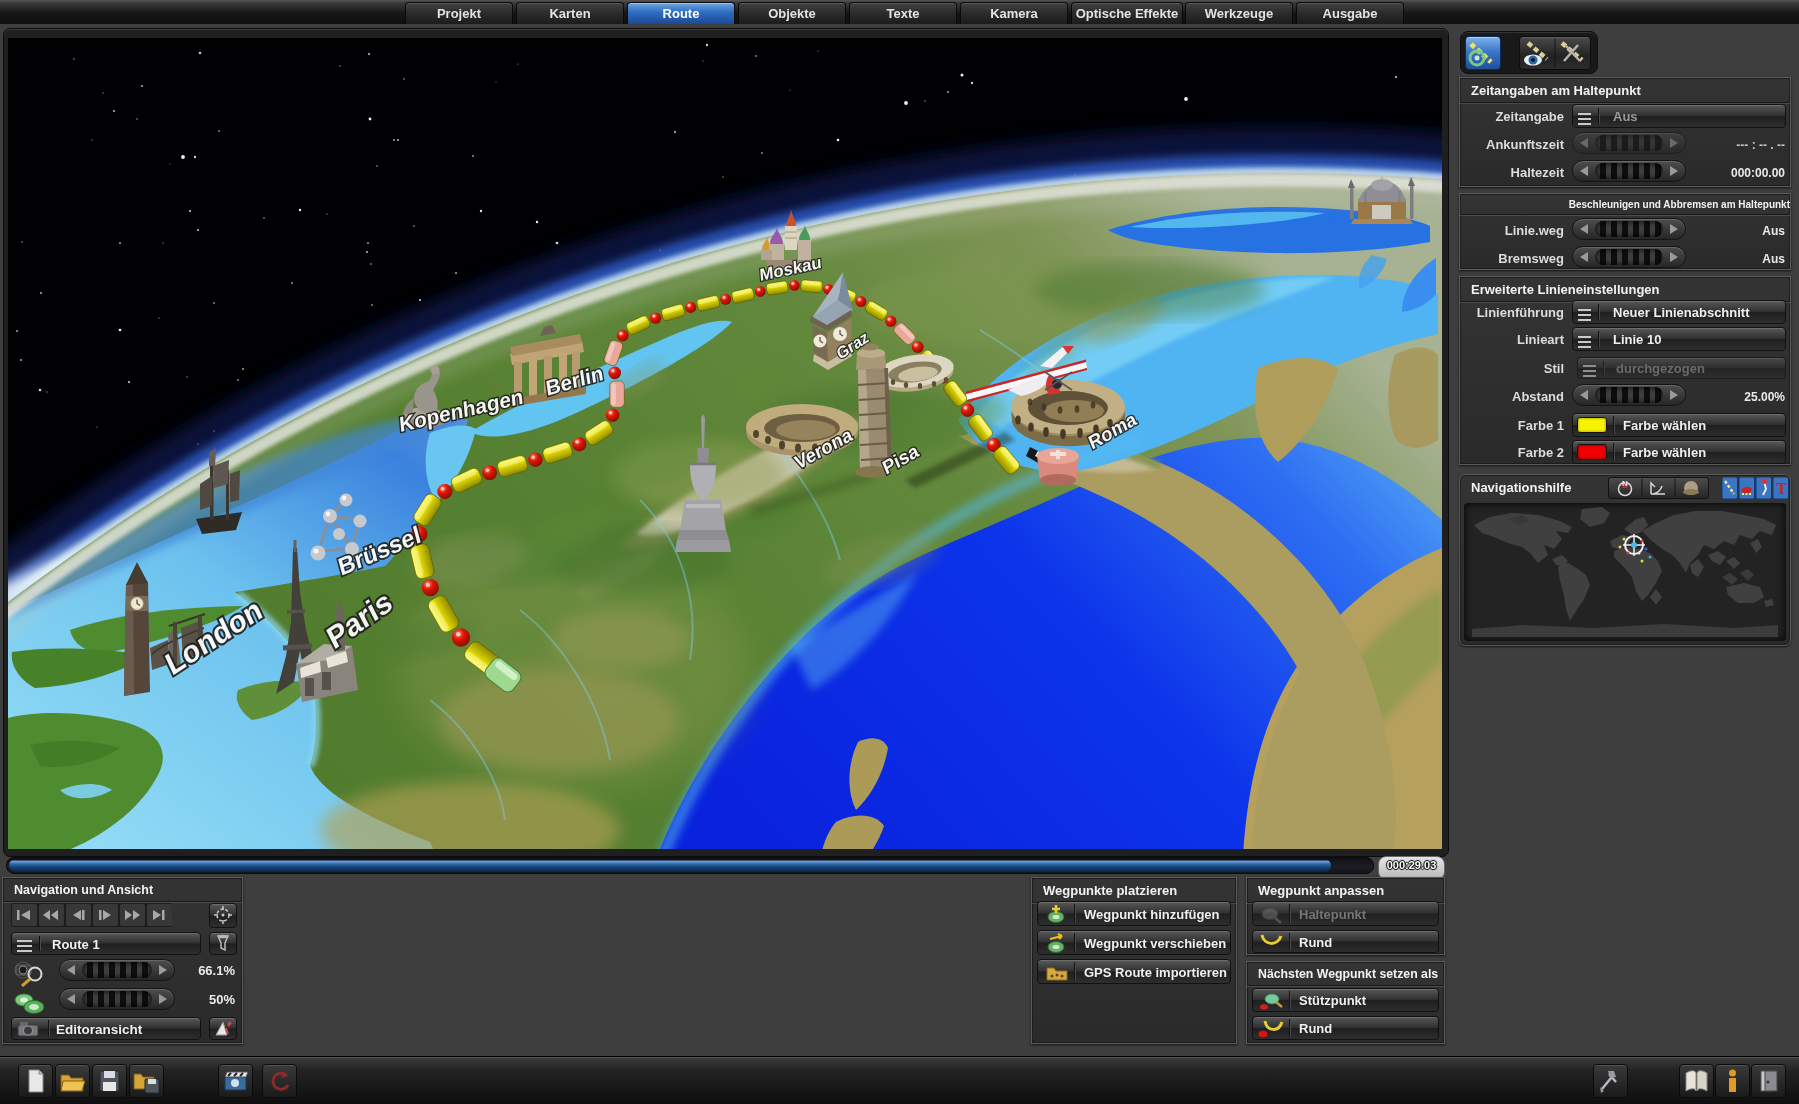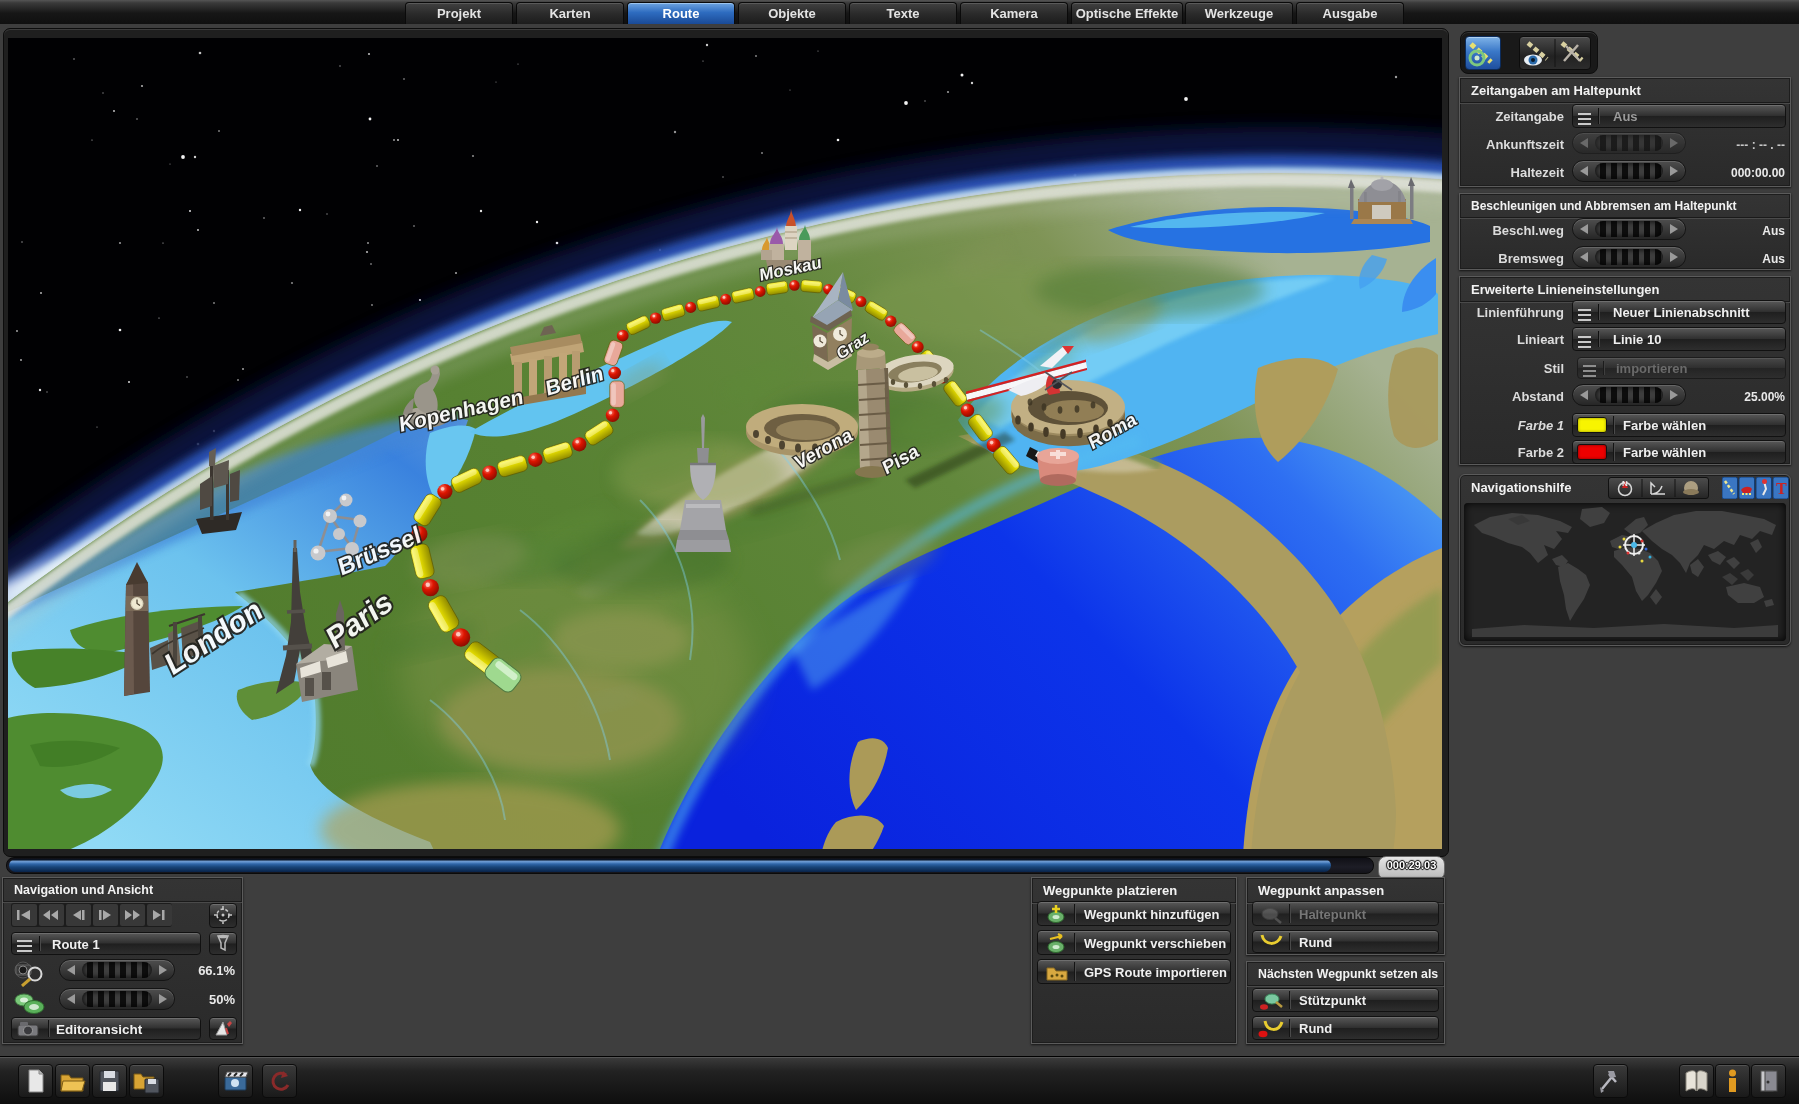--- a/index.html
+++ b/index.html
@@ -719,23 +719,23 @@
 <div class="val" style="left:1690px;top:138px;width:95px;color:#c8c8c8;">--- : -- . --</div>
 <div class="rowlbl" style="left:1429px;top:165px;width:135px;">Haltezeit</div>
 <div class="slider" style="left:1572px;top:160px;width:114px;">
       <div class="mid"></div>
       <div class="la"></div>
       <div class="ra"></div>
     </div>
 <div class="val" style="left:1690px;top:166px;width:95px;">000:00.00</div>
 
 <div class="panel" style="left:1459px;top:193px;width:332px;height:77px;">
- <div class="phead" style="font-size:12px;">Beschleunigen und Abbremsen am Haltepunkt</div>
-</div>
-<div class="rowlbl" style="left:1429px;top:223px;width:135px;">Beschl.weg</div>
+ <div class="phead" style="font-size:10px;text-align:right;">Beschleunigen und Abbremsen am Haltepunkt</div>
+</div>
+<div class="rowlbl" style="left:1429px;top:223px;width:135px;">Linie.weg</div>
 <div class="slider" style="left:1572px;top:218px;width:114px;">
       <div class="mid"></div>
       <div class="la"></div>
       <div class="ra"></div>
     </div>
 <div class="val" style="left:1690px;top:224px;width:95px;">Aus</div>
 <div class="rowlbl" style="left:1429px;top:251px;width:135px;">Bremsweg</div>
 <div class="slider" style="left:1572px;top:246px;width:114px;">
       <div class="mid"></div>
       <div class="la"></div>
@@ -764,30 +764,30 @@
       </div>
   <span class="lbl" style="left:40px;">Linie 10</span>
 </div>
 <div class="rowlbl" style="left:1429px;top:361px;width:135px;">Stil</div>
 <div class="btn" style="left:1577px;top:357px;width:209px;height:22px;opacity:.62;">
   <div class="ham">
         <i style="top:4px"></i>
         <i style="top:9px"></i>
         <i style="top:14px"></i>
       </div>
-  <span class="lbl" style="left:38px;color:#8e8e8e;">importieren</span>
+  <span class="lbl" style="left:38px;color:#8e8e8e;">durchgezogen</span>
 </div>
 <div class="rowlbl" style="left:1429px;top:389px;width:135px;">Abstand</div>
 <div class="slider" style="left:1572px;top:384px;width:114px;">
       <div class="mid"></div>
       <div class="la"></div>
       <div class="ra"></div>
     </div>
 <div class="val" style="left:1690px;top:390px;width:95px;">25.00%</div>
-<div class="rowlbl" style="left:1429px;top:418px;width:135px;font-style:italic;">Farbe 1</div>
+<div class="rowlbl" style="left:1429px;top:418px;width:135px;">Farbe 1</div>
 <div class="btn" style="left:1572px;top:413px;width:214px;height:24px;">
   <div style="position:absolute;left:4px;top:3px;width:30px;height:16px;background:#f8f400;border:1px solid #111;border-radius:3px;box-shadow:inset 0 0 3px #8a8a00;"></div>
   <div style="position:absolute;left:40px;top:2px;bottom:2px;width:1px;background:#141414;box-shadow:1px 0 0 #4a4a4a;"></div>
   <span class="lbl" style="left:50px;">Farbe wählen</span>
 </div>
 <div class="rowlbl" style="left:1429px;top:445px;width:135px;">Farbe 2</div>
 <div class="btn" style="left:1572px;top:440px;width:214px;height:24px;">
   <div style="position:absolute;left:4px;top:3px;width:30px;height:16px;background:#ee0000;border:1px solid #111;border-radius:3px;box-shadow:inset 0 0 3px #7a0000;"></div>
   <div style="position:absolute;left:40px;top:2px;bottom:2px;width:1px;background:#141414;box-shadow:1px 0 0 #4a4a4a;"></div>
   <span class="lbl" style="left:50px;">Farbe wählen</span>

